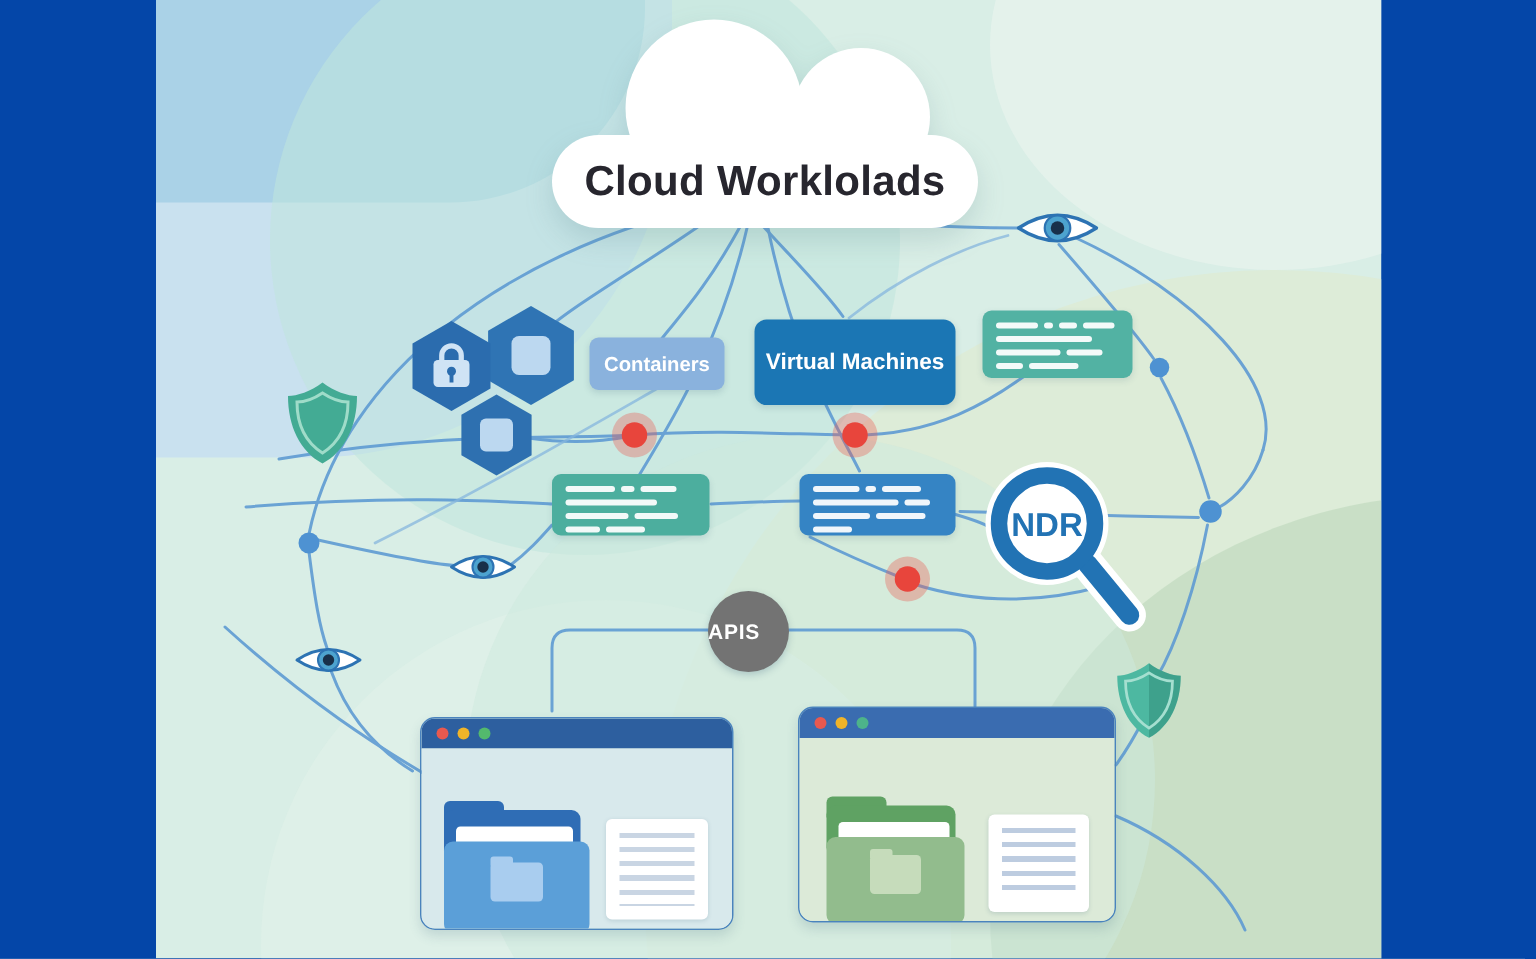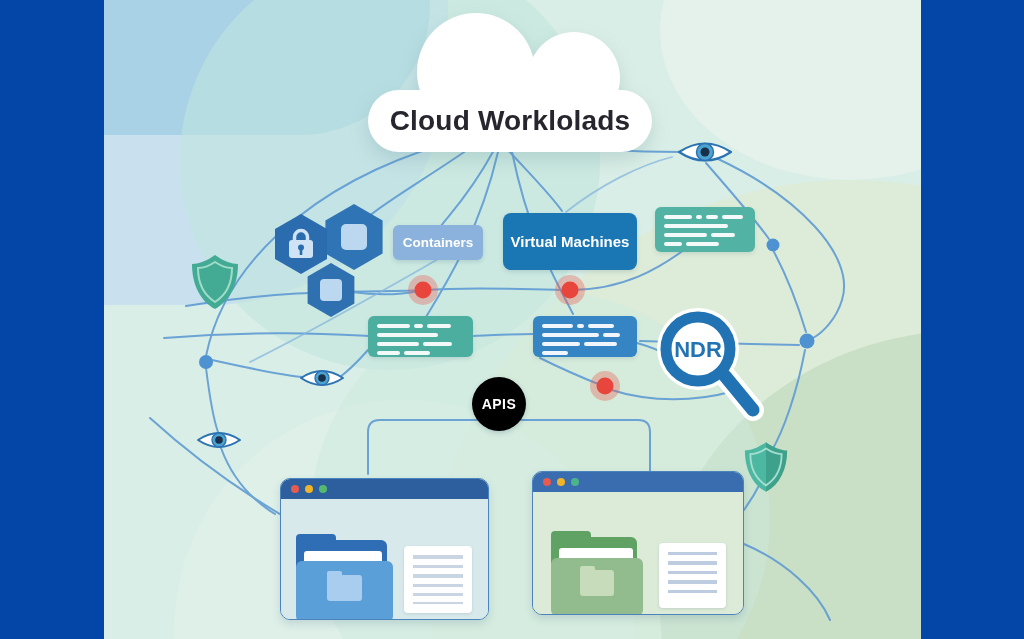--- a/index.html
+++ b/index.html
@@ -20,22 +20,22 @@
   .cloud{position:absolute;z-index:2;filter:drop-shadow(0 8px 9px rgba(80,125,135,.20));}
   .cloud-part{position:absolute;background:#ffffff;}
   .cloud-label{position:absolute;left:368px;top:102px;width:284px;height:38px;
     display:flex;align-items:center;justify-content:center;
     font-size:28px;font-weight:700;color:#27262e;letter-spacing:.2px;}
   
   .chip{position:absolute;z-index:2;display:flex;align-items:center;justify-content:center;
         color:#fff;font-weight:700;border-radius:6px;box-shadow:0 2px 4px rgba(60,100,120,.18);}
   .chip.containers{left:393px;top:225px;width:90px;height:35px;background:#8ab2dd;font-size:13.5px;}
   .chip.vm{left:503px;top:213px;width:134px;height:57px;background:#1b76b4;border-radius:8px;font-size:15px;}
-  .apis{position:absolute;left:472px;top:377px;width:54px;height:54px;border-radius:50%;
-        background:#000000;z-index:2;display:flex;align-items:center;justify-content:center;
+  .apis{position:absolute;left:472px;top:394px;width:54px;height:54px;border-radius:50%;
+        background:#737373;z-index:2;display:flex;align-items:center;
         color:#fff;font-weight:700;font-size:14px;letter-spacing:.5px;
         box-shadow:0 2px 5px rgba(50,90,120,.25);}
   
   .info-card{position:absolute;z-index:2;border-radius:6px;padding:8px 9px;box-sizing:border-box;
              box-shadow:0 2px 4px rgba(60,100,120,.15);}
   .info-card .row{display:flex;gap:4px;margin-bottom:5px;}
   .info-card .bar{height:4px;border-radius:2px;background:rgba(255,255,255,.93);}
   .card-teal-top{left:655px;top:207px;width:100px;height:45px;background:#52b2a3;}
   .card-teal-mid{left:368px;top:316px;width:105px;height:41px;background:#4cae9e;}
   .card-blue-mid{left:533px;top:316px;width:104px;height:41px;background:#3584c4;}

